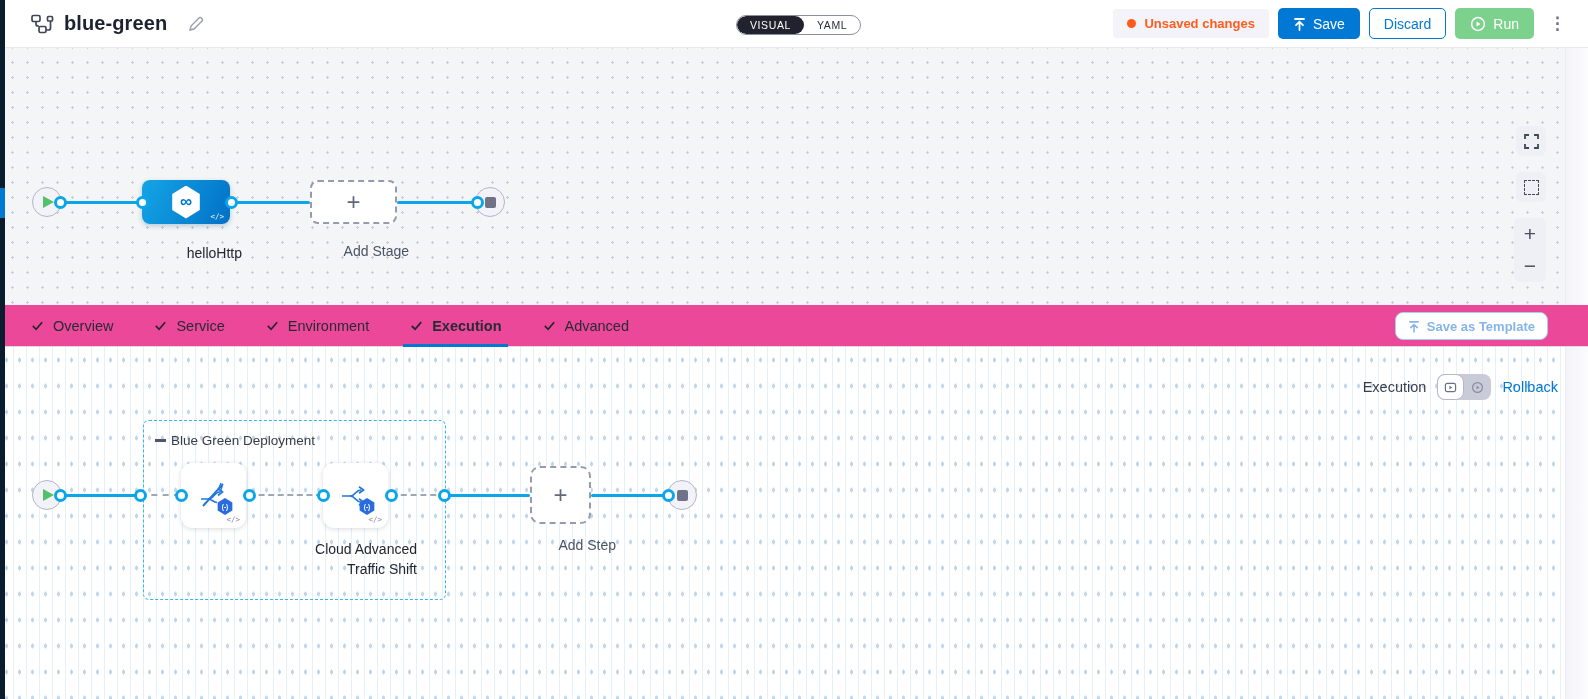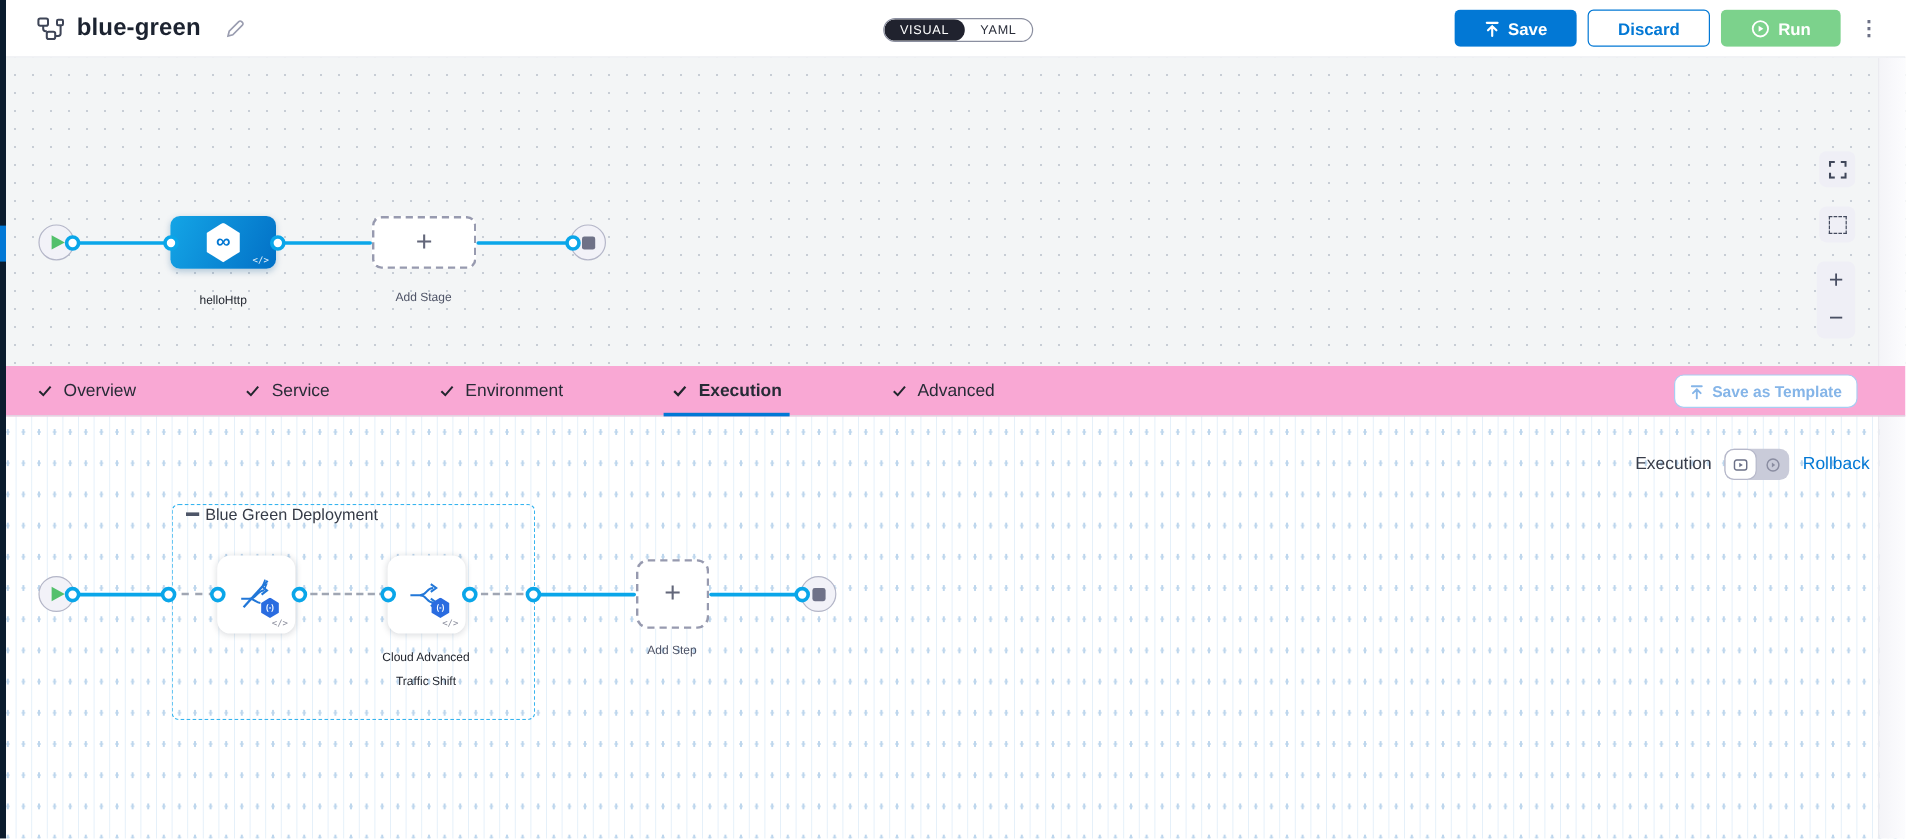--- a/index.html
+++ b/index.html
@@ -18,22 +18,22 @@
   .edit-pencil { margin-left:10px; display:flex; }
   .view-toggle { position:absolute; left:50%; top:15px; transform:translateX(-58px); display:flex;
                  border:1px solid #8b8fa0; border-radius:11px; background:#fff; height:20px; overflow:hidden; }
   .vt-seg { font-size:10.5px; font-weight:normal; letter-spacing:.6px; padding:3px 13px 0; cursor:pointer; }
   .vt-visual { background:#20222e; color:#fff; border-radius:10px; }
   .vt-yaml { color:#2a2e3a; }
   .header-right { margin-left:auto; display:flex; align-items:center; gap:9px; }
   .badge-unsaved { display:flex; align-items:center; gap:8px; background:#f3f3f9; border-radius:4px;
                    padding:7px 14px; font-size:13px; font-weight:bold; color:#ff5c1c; }
   .dot-orange { width:9px; height:9px; border-radius:50%; background:#ff5c1c; }
-  .btn { display:flex; align-items:center; gap:7px; height:31px; padding:0 24px; border-radius:5px;
-         font-size:14px; font-weight:bold; cursor:pointer; border:1px solid transparent; }
+  .btn { display:flex; align-items:center; gap:7px; height:31px; padding:0 14px; border-radius:5px;
+         font-size:14px; font-weight:normal; cursor:pointer; border:1px solid transparent; }
   .btn-save { background:#0278d5; color:#fff; }
   .btn-discard { background:#fff; color:#0278d5; border-color:#0278d5; }
   .btn-run { background:#7cd28c; color:#fff; }
   .kebab { color:#6d7186; font-size:17px; font-weight:bold; padding:0 6px; cursor:pointer; line-height:1; letter-spacing:0; }
 
   
   .stage-canvas { position:absolute; left:0; top:48px; width:1588px; height:257px; background-color:#f3f5f6;
                   background-image:radial-gradient(#c7cdd5 1.1px, transparent 1.2px); background-size:15px 15px; background-position:5px 7px; }
   .exec-canvas { position:absolute; left:0; top:347px; width:1588px; height:352px; background-color:#fff;
                  background-image:radial-gradient(rgba(110,165,215,.45) 1.2px, transparent 1.3px),
@@ -50,52 +50,52 @@
   .flow-dashed { position:absolute; height:0; border-top:2.5px dashed #a0a6b3; z-index:2; }
 
   .stage-card { position:absolute; width:88px; height:44px; border-radius:8px; cursor:pointer;
                 background:linear-gradient(115deg,#14a5e6,#0270c6); display:flex; align-items:center; justify-content:center; z-index:5;
                 box-shadow:0 2px 5px rgba(2,80,140,.25); }
   .hex { width:30px; height:33px; background:#fff; clip-path:polygon(50% 0,96% 26%,96% 74%,50% 100%,4% 74%,4% 26%);
          display:flex; align-items:center; justify-content:center; color:#0277d2; font-size:17px; font-weight:bold; }
   .code-mini-w { position:absolute; right:6px; bottom:3px; font-family:"DejaVu Sans Mono", monospace; font-size:7.5px; color:rgba(255,255,255,.9); }
   .ghost-box { position:absolute; background:#fff; border:2px dashed #979aaf; border-radius:8px; display:flex;
                align-items:center; justify-content:center; color:#63677a; font-size:24px; font-weight:300; cursor:pointer; z-index:5; }
-  .node-label { position:absolute; font-size:10px; color:#22262f; text-align:center; z-index:3; }
+  .node-label { position:absolute; font-size:14px; color:#22262f; text-align:right; z-index:3; }
   .node-label.muted { color:#4d5265; }
 
   
   .canvas-ctrl { position:absolute; background:#efeff6; border-radius:6px; display:flex; align-items:center;
                  justify-content:center; color:#40475a; cursor:pointer; z-index:8; }
   .marquee-glyph { width:15px; height:15px; border:1.6px dashed #434a5e; }
   .zoom-panel { position:absolute; width:32px; height:64px; background:#efeff6; border-radius:6px; display:flex;
                 flex-direction:column; z-index:8; }
   .zoom-btn { flex:1; display:flex; align-items:center; justify-content:center; font-size:21px; color:#4a5064; cursor:pointer; }
 
   
-  .tabbar { position:absolute; left:0; top:305px; width:1588px; height:42px; background:#f9a8d4;
-            border-bottom:1px solid #dcdde4; display:flex; align-items:center; padding-left:30px; gap:90px; z-index:30; }
+  .tabbar { position:absolute; left:0; top:305px; width:1588px; height:42px; background:#ec4899;
+            border-bottom:1px solid #dcdde4; display:flex; align-items:center; padding-left:30px; gap:40px; z-index:30; }
   .tab { position:relative; height:100%; display:flex; align-items:center; gap:8px; font-size:14.5px; color:#272b36; cursor:pointer; }
   .tab.active { font-weight:bold; }
   .tab.active::after { content:""; position:absolute; left:-6px; right:-6px; bottom:-1px; height:3px; background:#0278d5; }
   .btn-save-template { position:absolute; right:40px; top:7px; height:28px; display:flex; align-items:center; gap:7px;
                        border:1px solid #a8cdf2; color:#85b5e8; border-radius:8px; background:#fff; padding:0 12px;
                        font-size:13px; font-weight:bold; cursor:pointer; }
 
   
   .mode-row { position:absolute; top:27px; right:30px; display:flex; align-items:center; gap:11px; z-index:9; }
   .mode-label { font-size:14.5px; color:#383d4a; }
   .mode-toggle { width:54px; height:26px; background:#c9cbd9; border-radius:8px; display:flex; cursor:pointer; }
   .mt-seg { width:27px; height:26px; display:flex; align-items:center; justify-content:center; }
   .mt-on { background:#fff; border:1px solid #b6b8ca; border-radius:8px; }
   .rollback-link { font-size:14.5px; color:#0278d5; cursor:pointer; }
 
   
   .step-group { position:absolute; border:1.5px dashed #36b4ef; border-radius:6px; z-index:3; }
-  .group-head { position:absolute; top:0; left:11px; display:flex; align-items:center; gap:5px; }
+  .group-head { position:absolute; top:12px; left:11px; display:flex; align-items:center; gap:5px; }
   .collapse-dash { width:11px; height:2.5px; background:#4e5668; cursor:pointer; }
   .group-title { font-size:13.5px; color:#363b47; }
   .step-card { position:absolute; width:65px; height:65px; background:#fff; border-radius:11px; z-index:5; cursor:pointer;
                box-shadow:0 1px 5px rgba(45,55,70,.18); display:flex; align-items:center; justify-content:center; }
   .fn-badge { position:absolute; left:36px; top:35px; width:16px; height:17px; background:#2a6ce0; color:#fff;
               clip-path:polygon(50% 0,96% 26%,96% 74%,50% 100%,4% 74%,4% 26%);
               display:flex; align-items:center; justify-content:center; font-size:6.5px; font-weight:bold; }
   .code-mini-g { position:absolute; right:6px; bottom:4px; font-family:"DejaVu Sans Mono", monospace; font-size:7.5px; color:#8b8e9d; }
 
   
@@ -130,20 +130,24 @@
         </svg>
       </span>
     </div>
 
     <div class="view-toggle">
       <span class="vt-seg vt-visual">VISUAL</span>
       <span class="vt-seg vt-yaml">YAML</span>
     </div>
 
     <div class="header-right">
+      <div class="badge-unsaved">
+        <span class="dot-orange"></span>
+        <span>Unsaved changes</span>
+      </div>
       <div class="btn btn-save">
         <span>
           <svg width="13" height="14" viewBox="0 0 13 14" fill="none" stroke="#fff" stroke-width="1.8" stroke-linecap="round">
             <path d="M2 2 h9 M6.5 5 v8 M3 8.2 l3.5-3.4 3.5 3.4"></path>
           </svg>
         </span>
         <span>Save</span>
       </div>
       <div class="btn btn-discard">
         <span>Discard</span>

